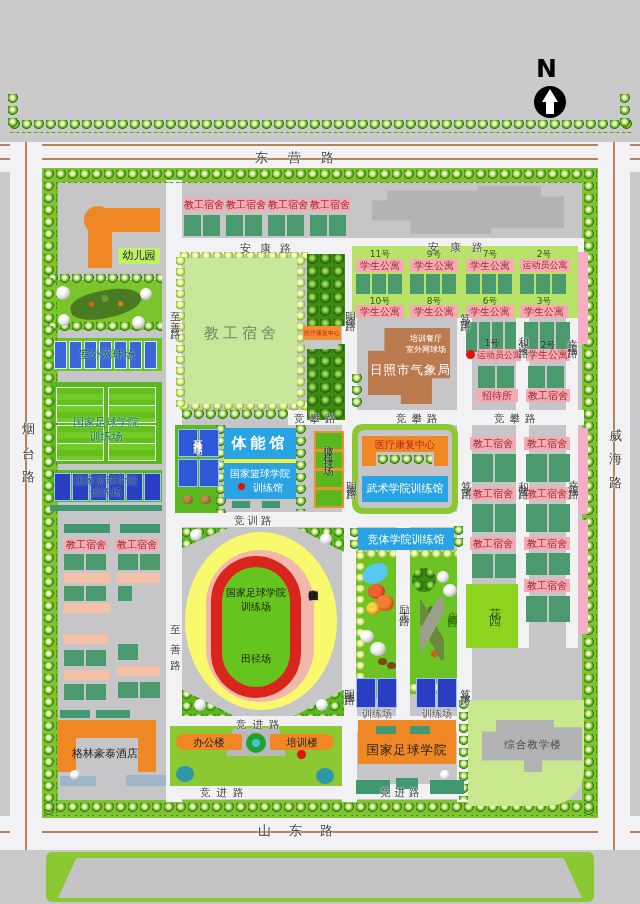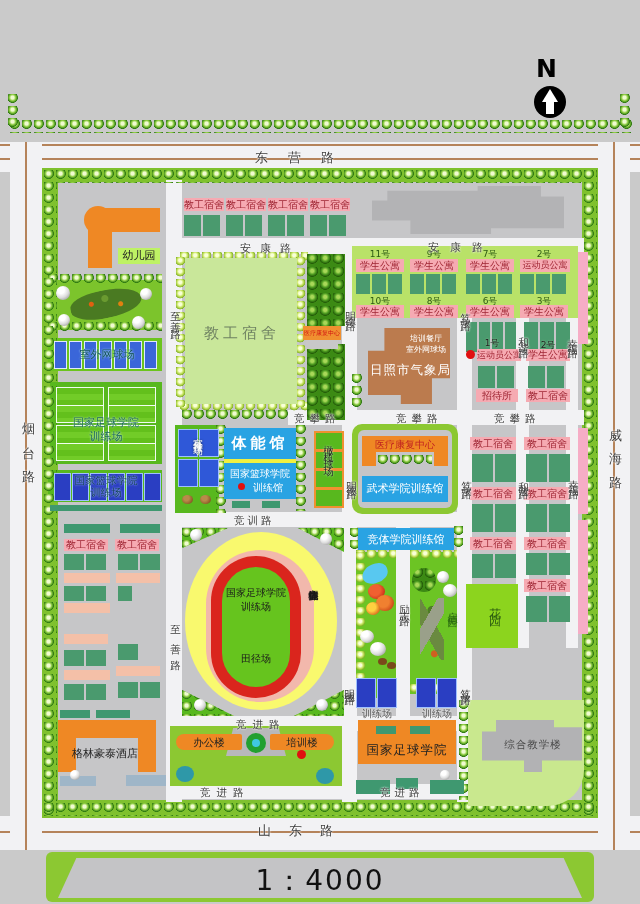--- a/index.html
+++ b/index.html
@@ -427,15 +427,14 @@
   <div class="lbl" style="left:494px;top:738px;width:78px;text-align:center;font-size:10.5px;color:#4a4a4a;letter-spacing:1px;">综合教学楼</div>
   <div class="tr" style="left:459px;top:700px;width:10px;height:100px;"></div>
 
   <div class="tr" style="left:44px;top:170px;width:552px;height:13px;"></div>
   <div class="tr" style="left:44px;top:170px;width:13px;height:646px;"></div>
   <div class="tr" style="left:584px;top:170px;width:13px;height:646px;"></div>
   <div class="tr" style="left:44px;top:803px;width:552px;height:13px;"></div>
 
   <div class="ab" style="left:46px;top:852px;width:548px;height:50px;background:#8cc832;border-radius:6px;"></div>
   <div class="ab" style="left:58px;top:858px;width:524px;height:40px;background:#c4c4c6;clip-path:polygon(0 100%,3.5% 0,96.5% 0,100% 100%);"></div>
-  <div class="lbl" style="left:58px;top:862px;width:524px;text-align:center;font-size:28px;color:#111;letter-spacing:2px;z-index:30;">1：4000</div>
 
 </div>
 
 </body></html>

